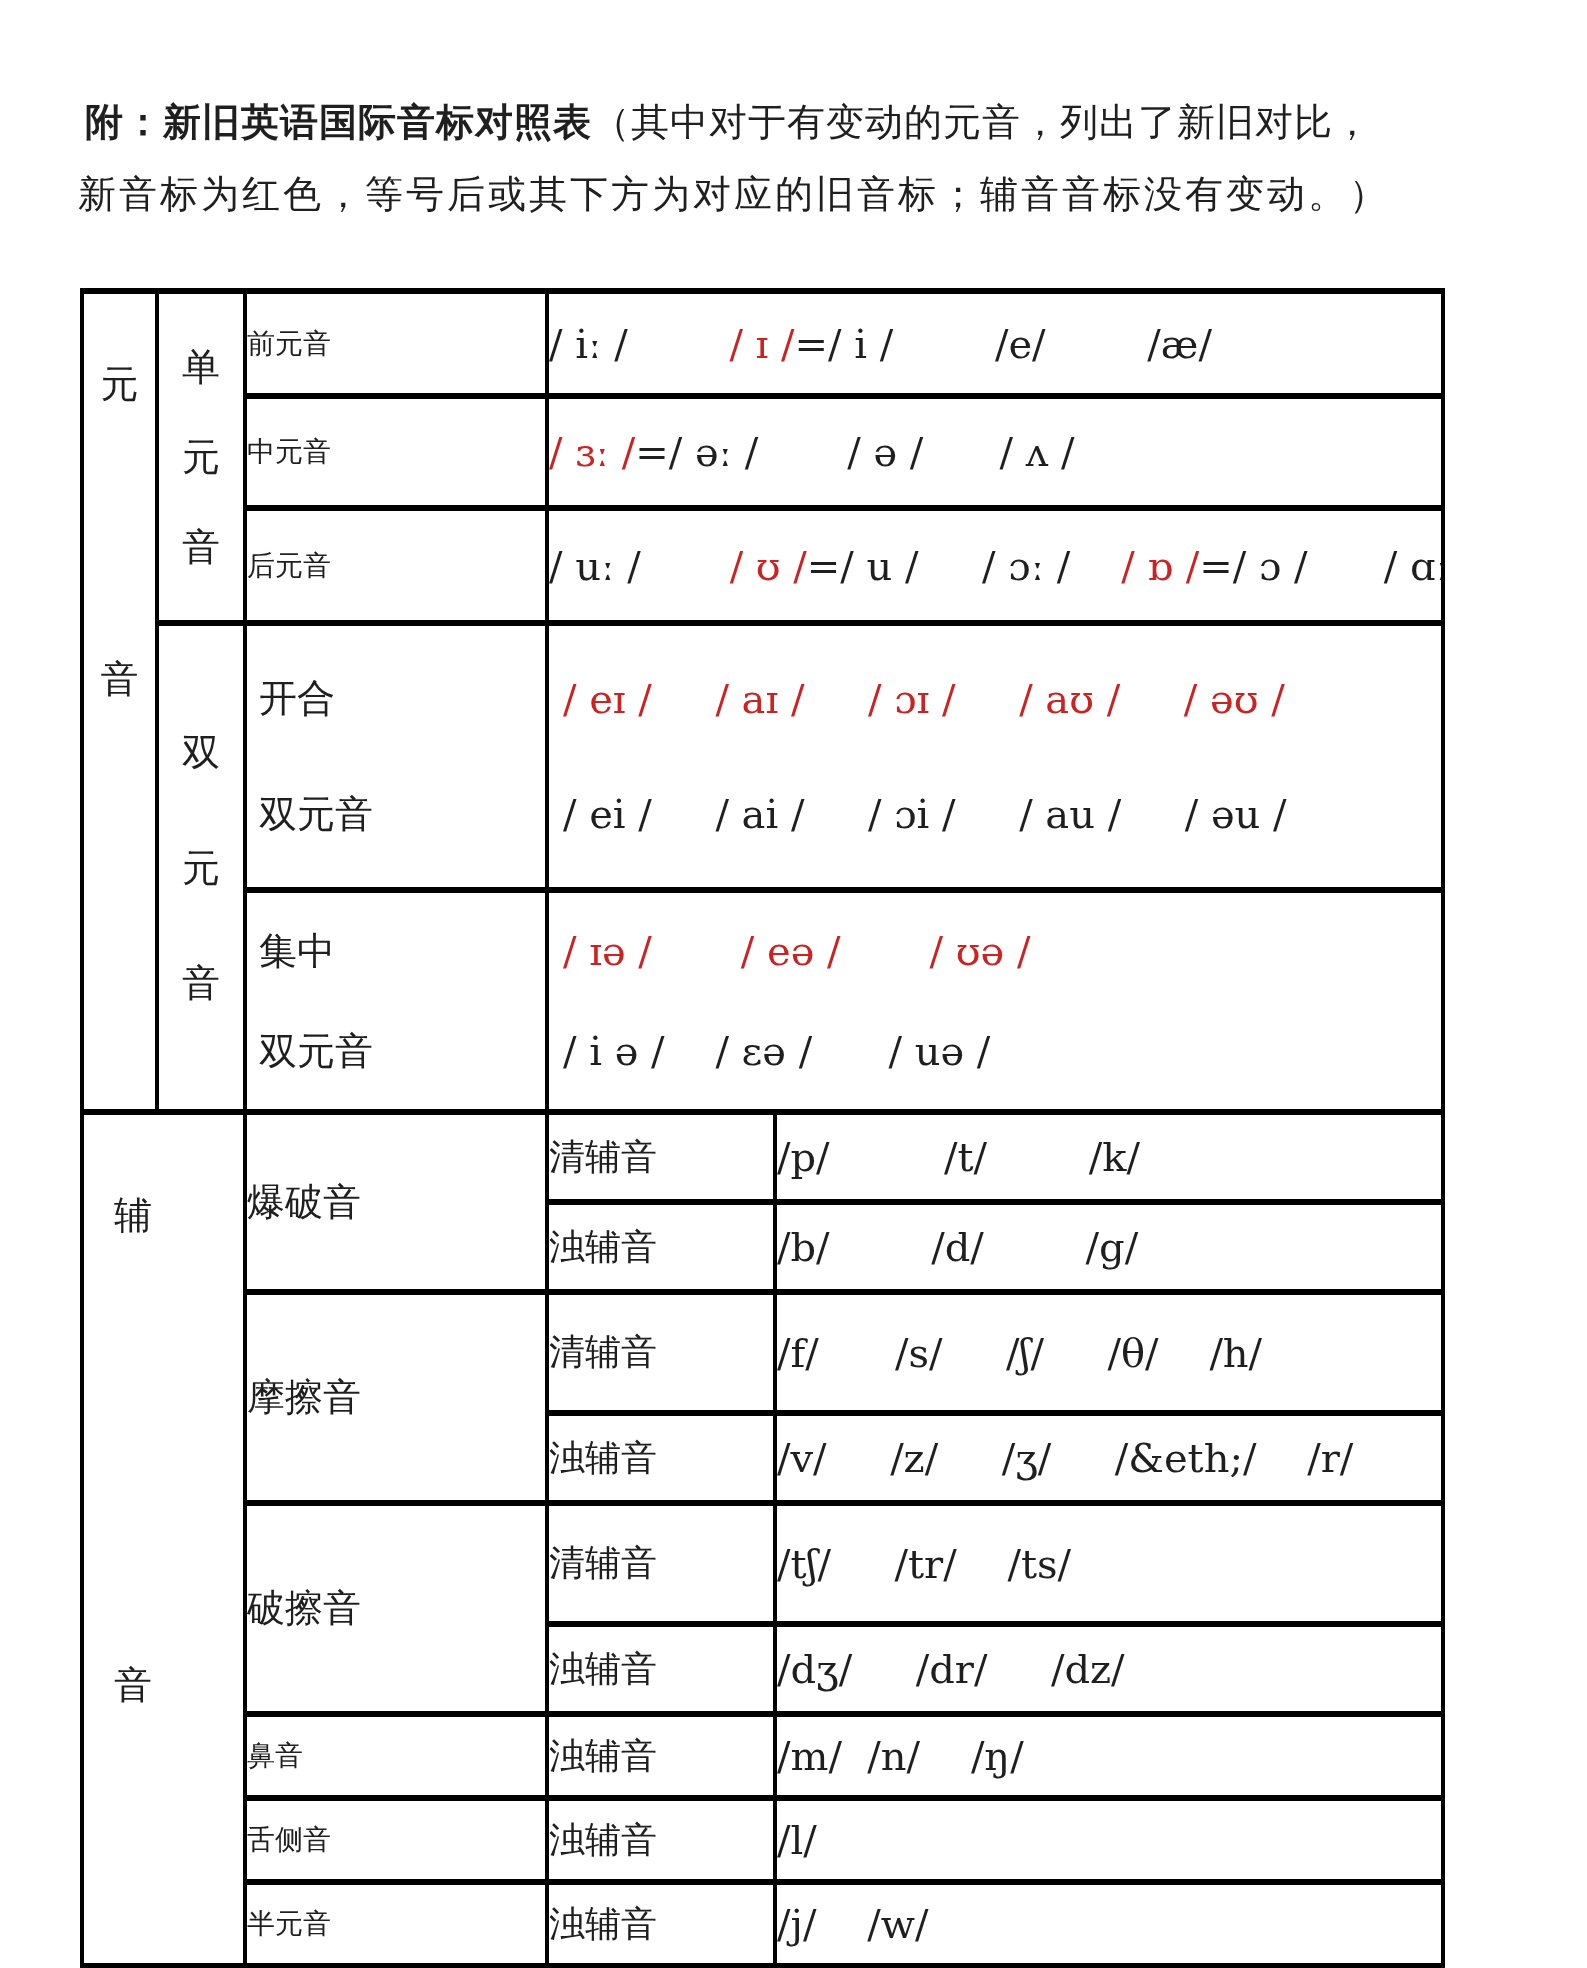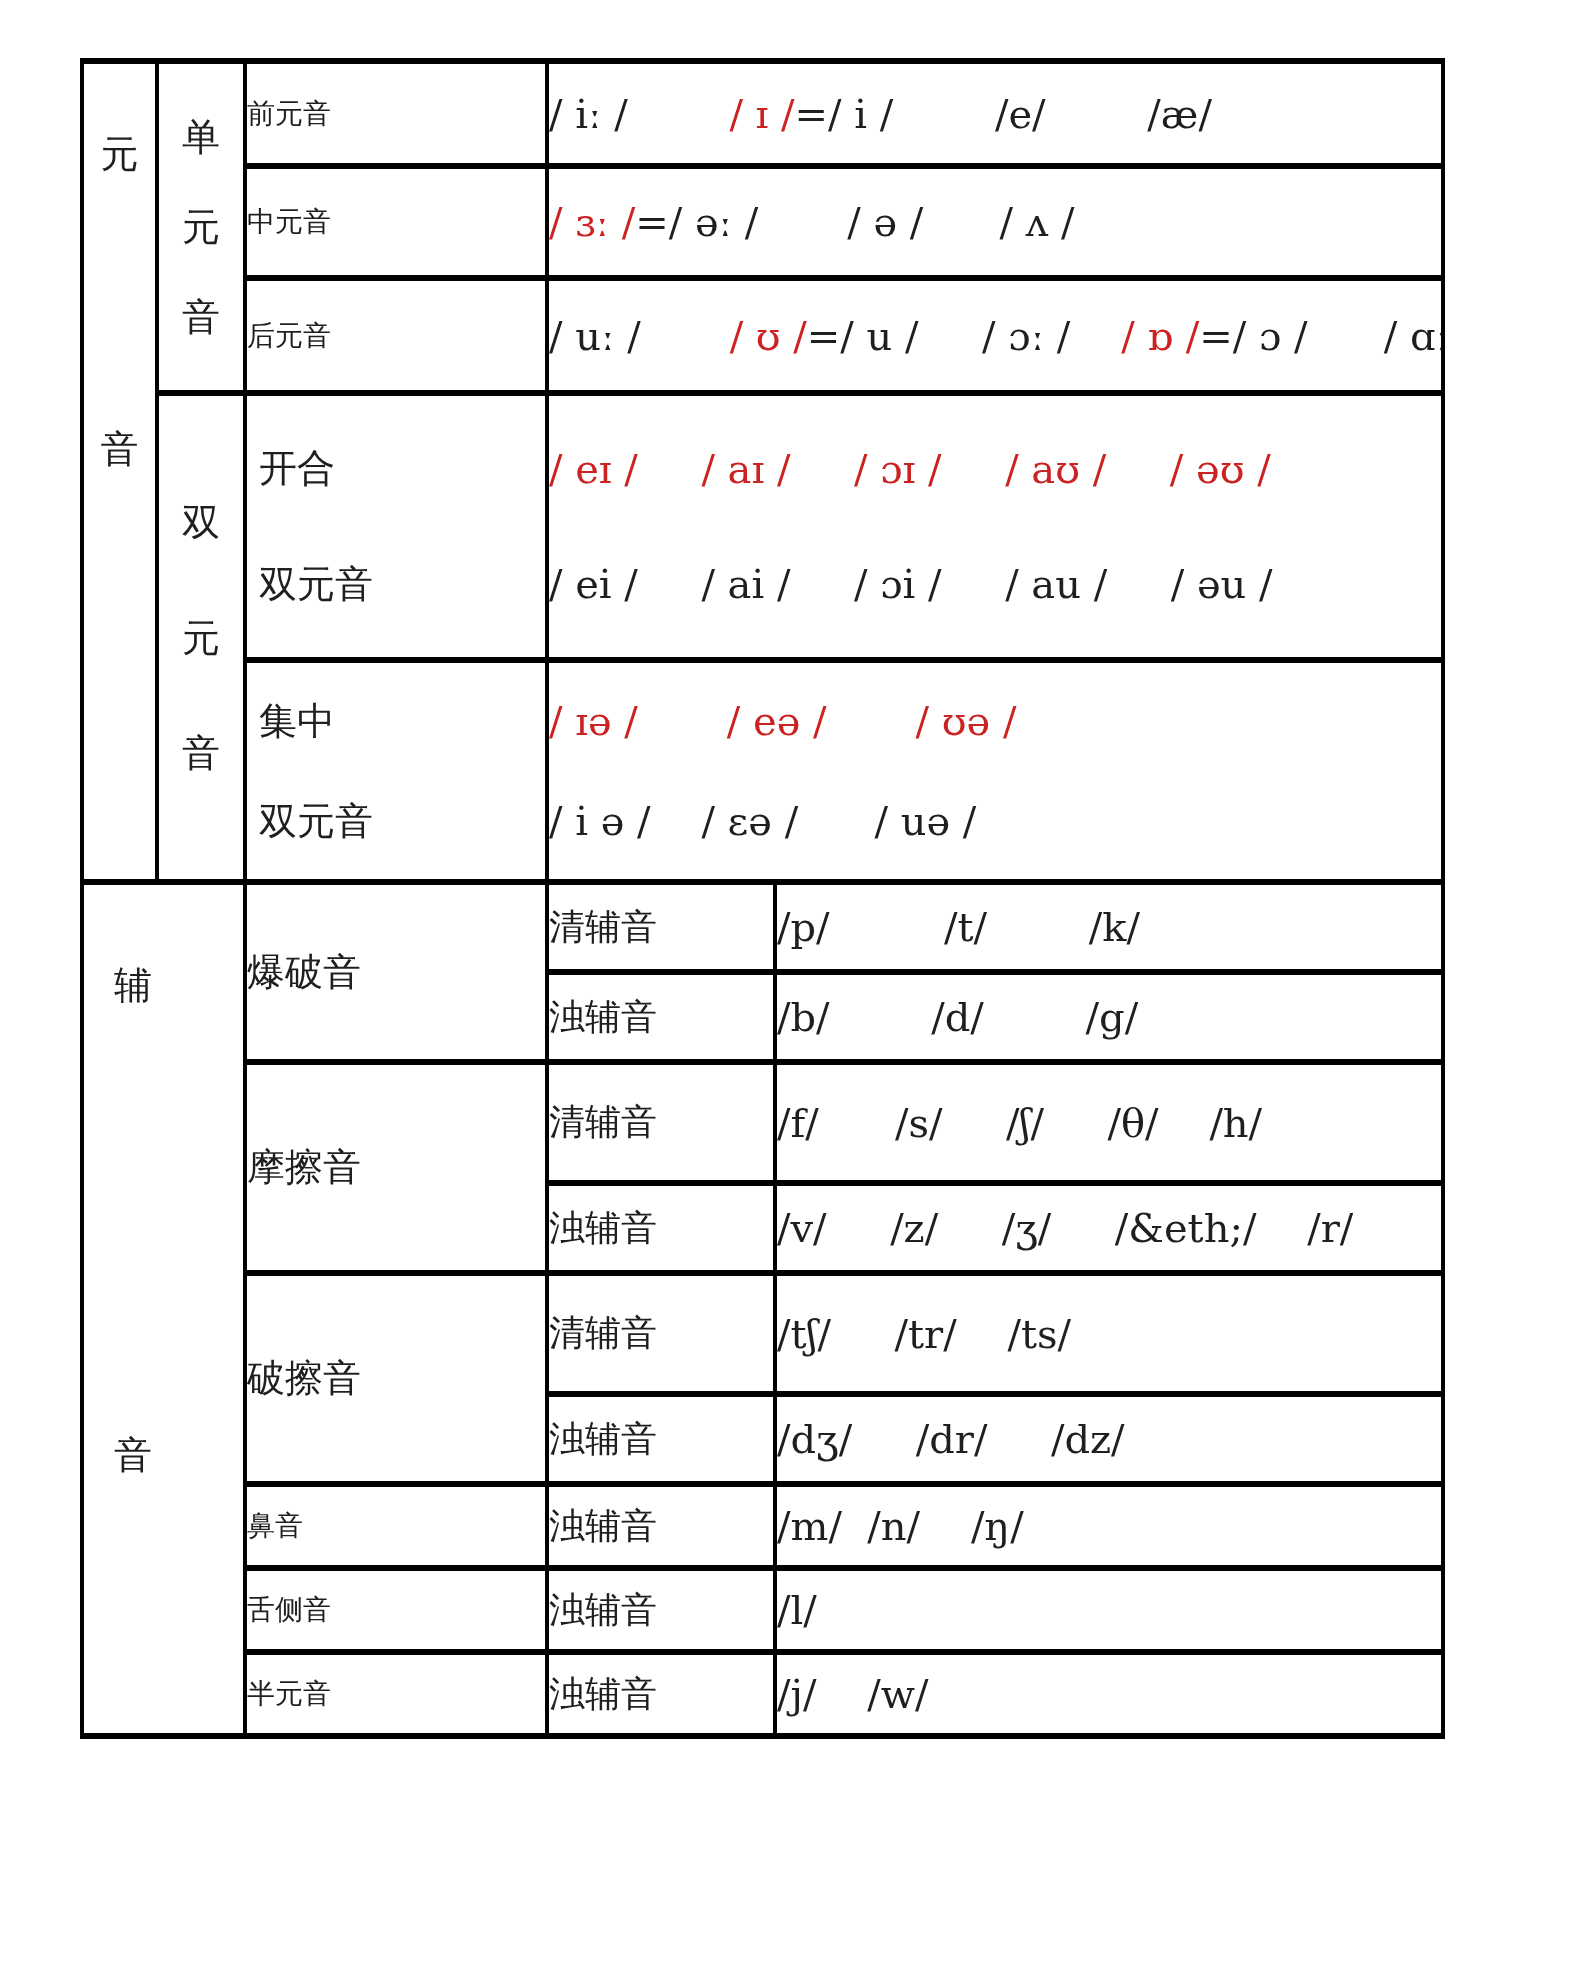--- a/index.html
+++ b/index.html
@@ -56,27 +56,31 @@
   .vg-mono      { height: 320px; justify-content: space-evenly; }
   .vg-diph      { height: 423px; justify-content: space-evenly; }
   .vg-consonant { height: 768px; justify-content: flex-start; padding-top: 80px; gap: 430px; align-items: flex-start; padding-left: 30px; }
 
   
   .two-line { display: flex; flex-direction: column; justify-content: space-around; gap: 26px; }
   .tl213 { height: 205px; }
   .tl222 { height: 174px; }
   .two-line .ln { white-space: pre; }
   .two-line.labels { font-size: 38px; padding-left: 12px; }
-  .two-line.phons  { font-size: 40px; }
+  .two-line.phons  { font-size: 40px; padding-left: 14px; }
 </style>
 </head>
 <body>
 
 <div class="page">
 
+  <div class="title-wrap">
+    <p class="title-l1"><span class="bold">附：新旧英语国际音标对照表</span><span>（其中对于有变动的元音，列出了新旧对比，</span></p>
+    <p class="title-l2">新音标为红色，等号后或其下方为对应的旧音标；辅音音标没有变动。）</p>
+  </div>
 
   <table class="ipa">
     <colgroup>
       <col style="width:75px">
         <col style="width:88px">
         <col style="width:302px">
         <col style="width:228px">
         <col>
     </colgroup>
 

